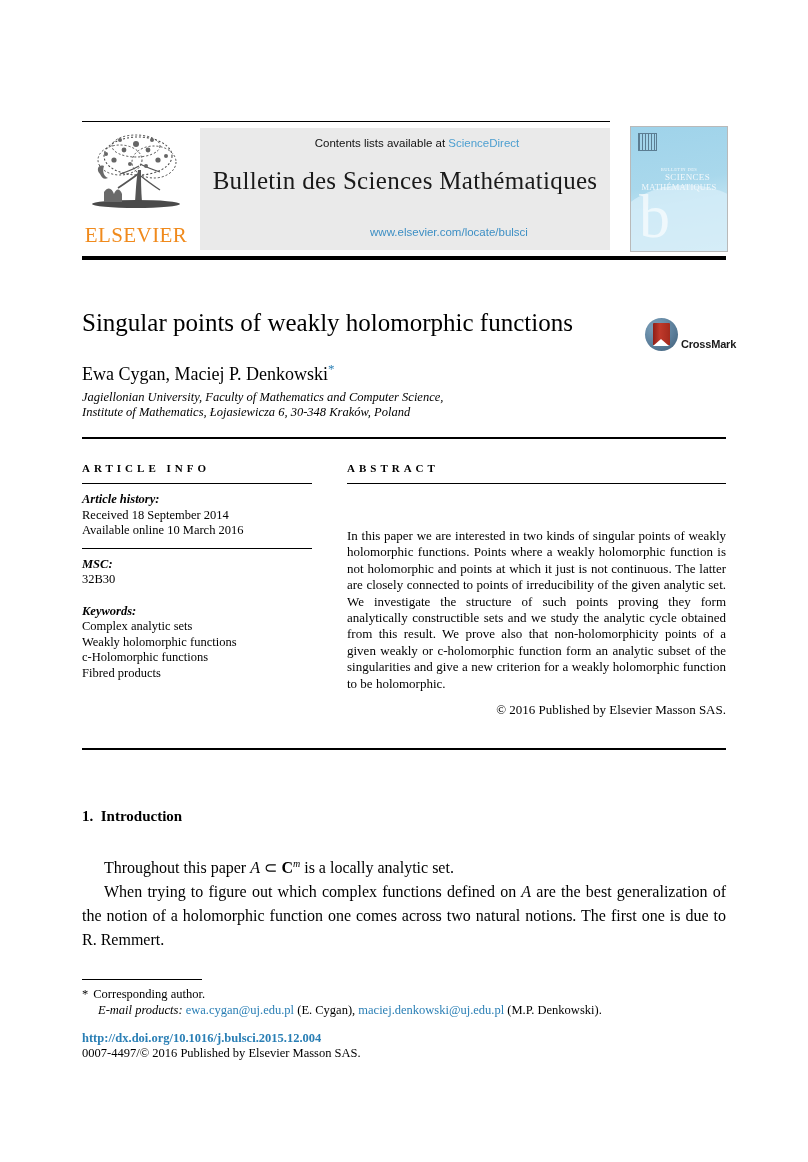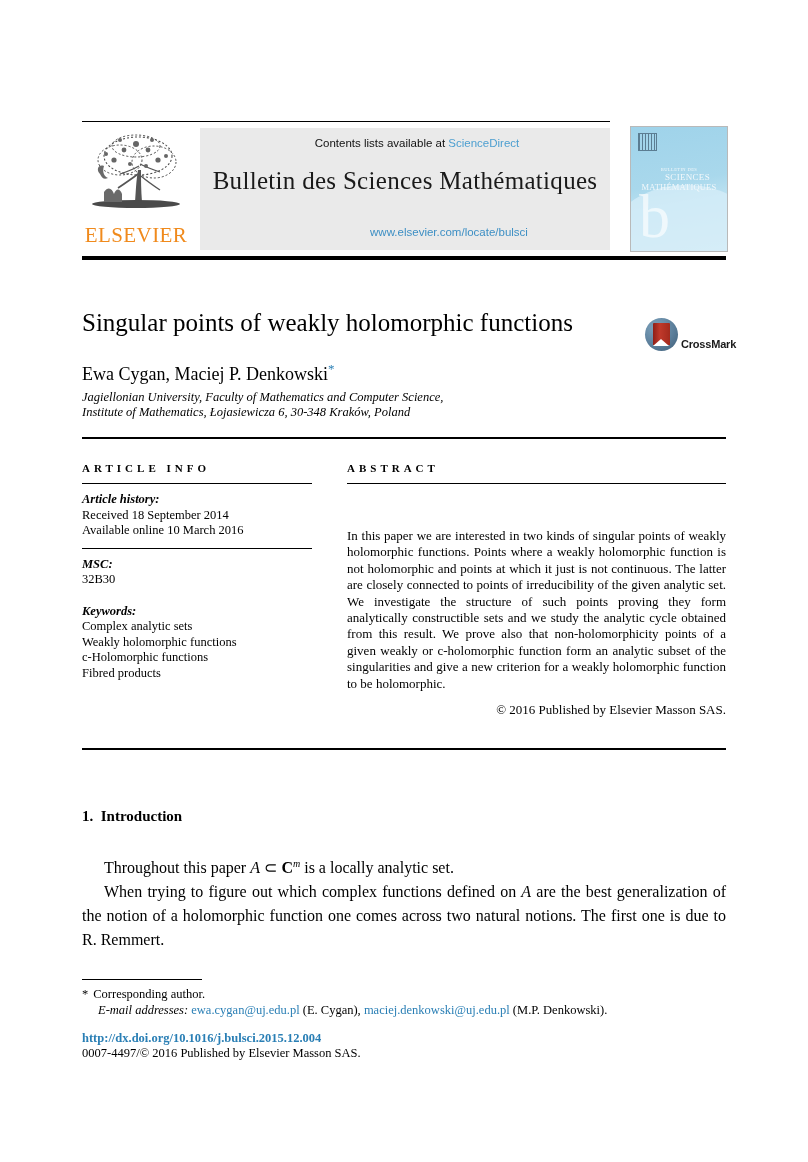--- a/index.html
+++ b/index.html
@@ -525,21 +525,21 @@
   <div class="sec-title"><span>1.</span>&nbsp;&nbsp;<span>Introduction</span></div>
 
   <div class="body-text">
     <p><span>Throughout this paper </span><span class="mathit">A</span><span> ⊂ </span><span class="bb">C</span><sup class="m mathit">m</sup><span> is a locally analytic set.</span></p>
     <p><span>When trying to figure out which complex functions defined on </span><span class="mathit">A</span><span> are the best generalization of the notion of a holomorphic function one comes across two natural notions. The first one is due to R. Remmert.</span></p>
   </div>
 
   <div class="foot-rule"></div>
   <div class="footnote">
     <span class="fstar">*</span><span>Corresponding author.</span>
-    <span class="fline2"><span class="flabel">E-mail addresses:</span>
+    <span class="fline2"><span class="flabel">E-mail products:</span>
       <span class="link">ewa.cygan@uj.edu.pl</span>
       <span>(E. Cygan),</span>
       <span class="link">maciej.denkowski@uj.edu.pl</span>
       <span>(M.P. Denkowski).</span>
     </span>
   </div>
 
   <div class="doi">http://dx.doi.org/10.1016/j.bulsci.2015.12.004</div>
   <div class="issn">0007-4497/© 2016 Published by Elsevier Masson SAS.</div>
 

